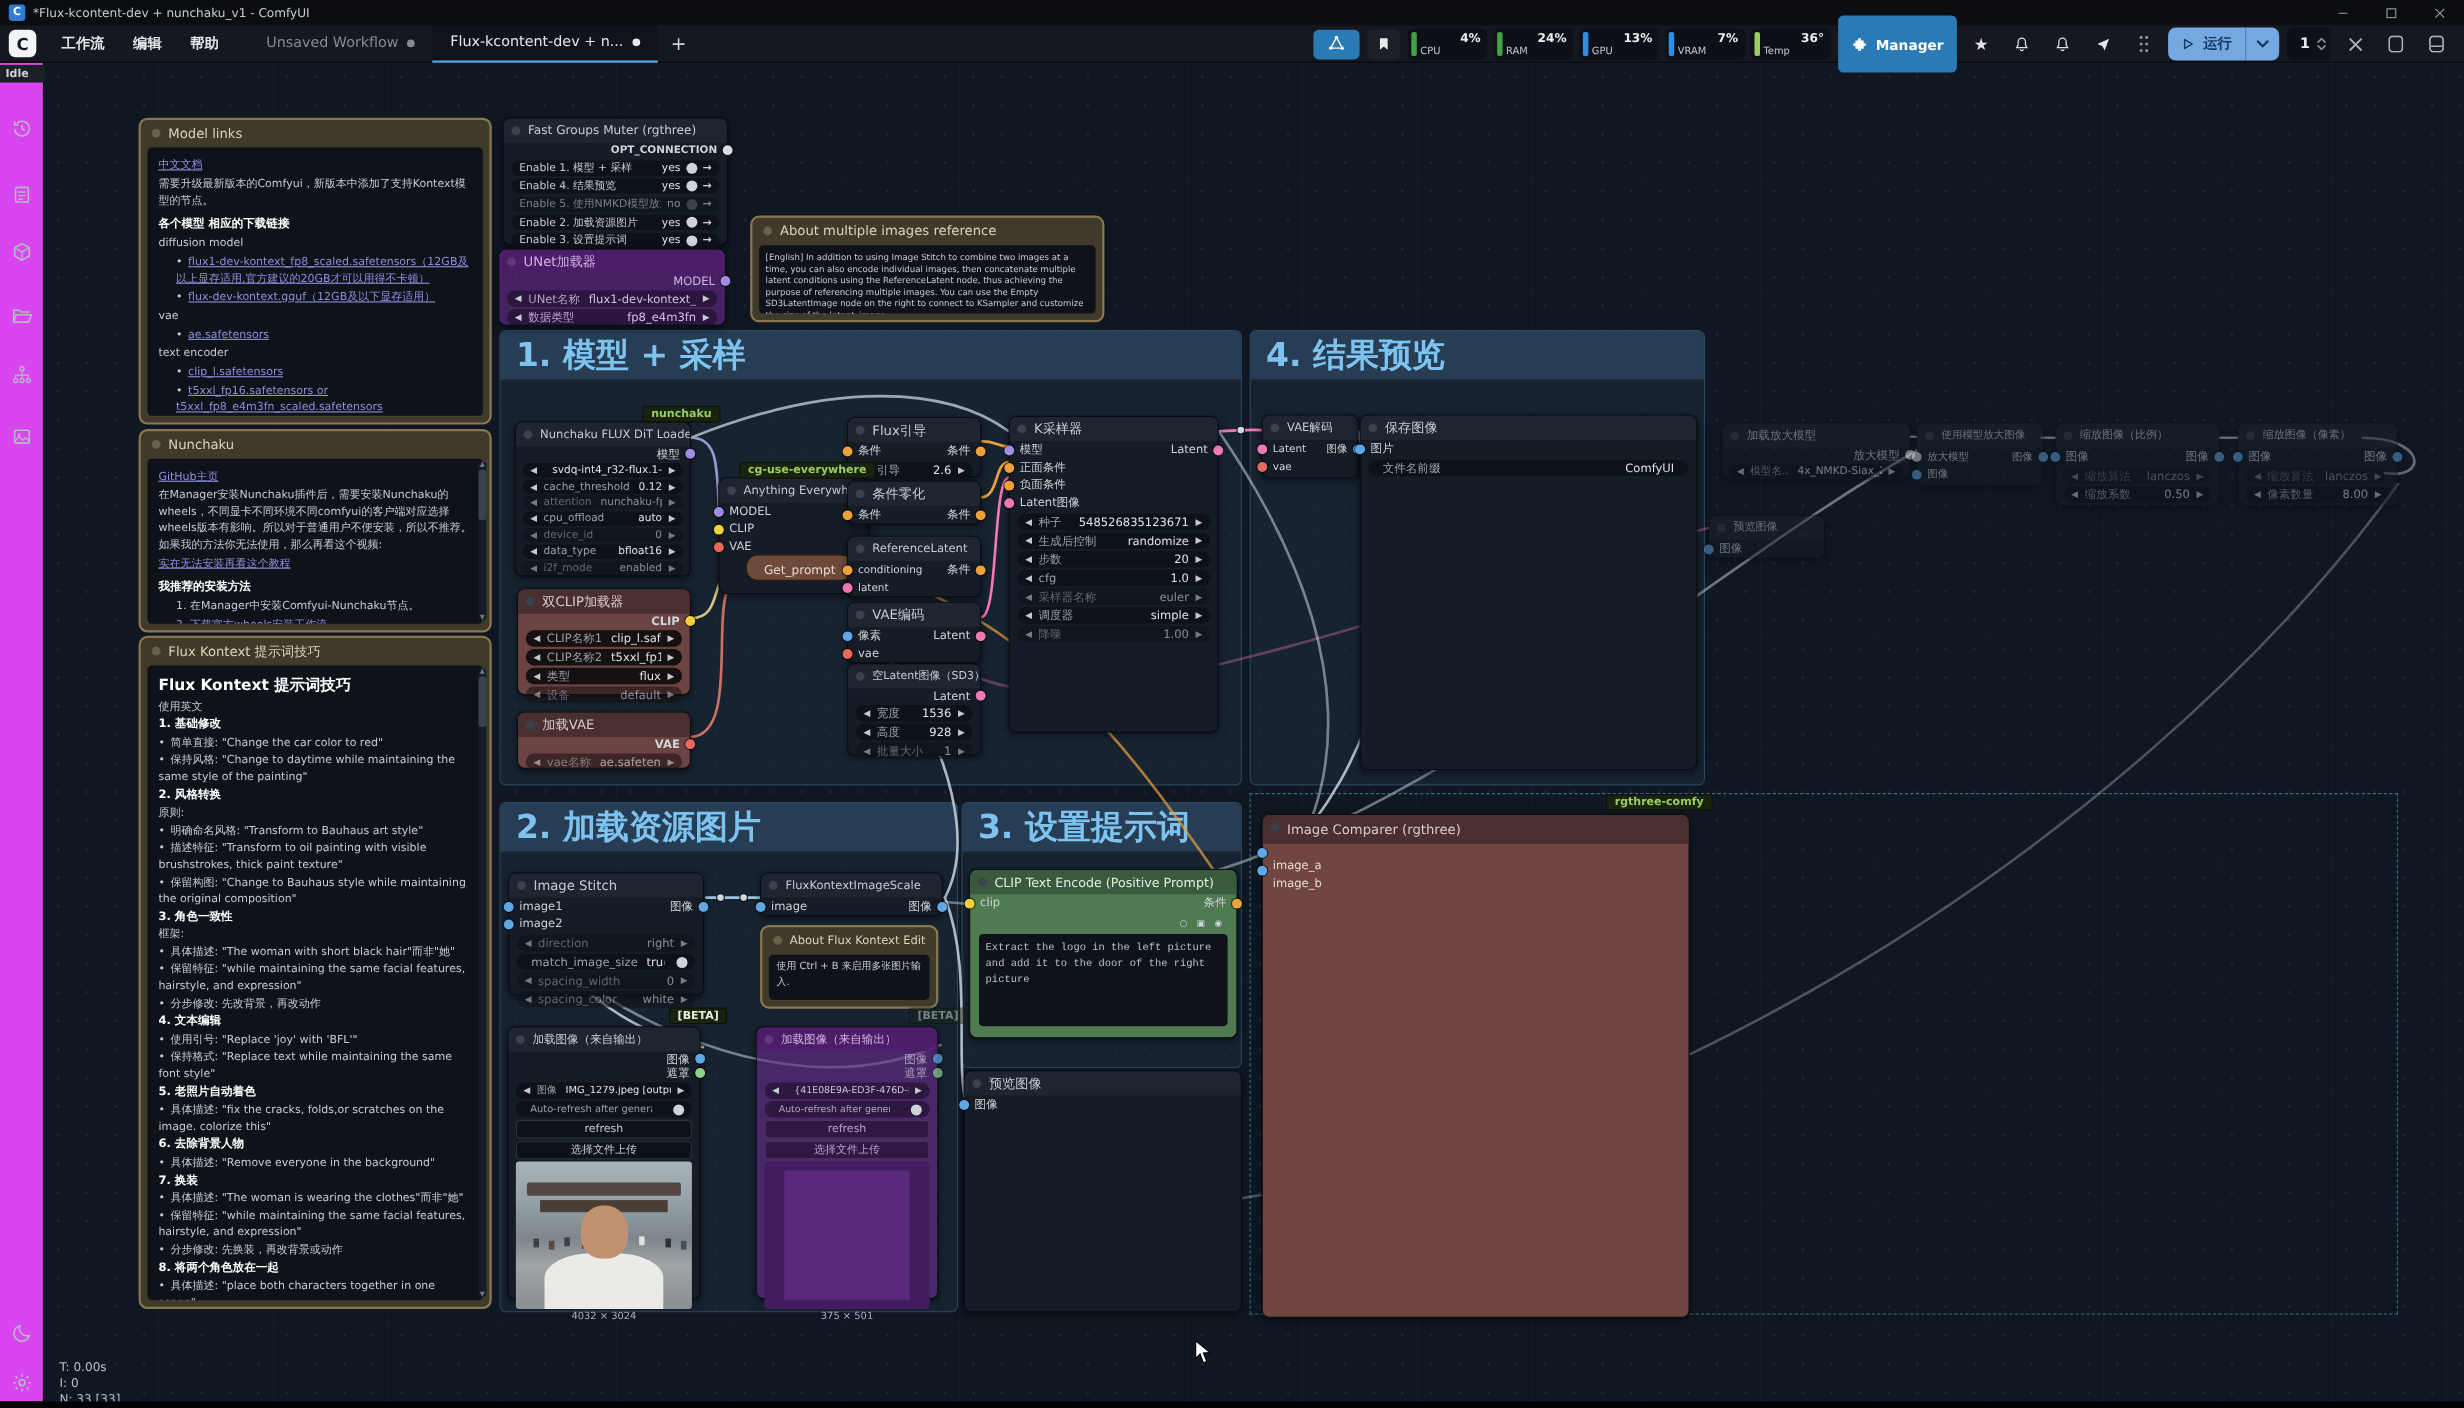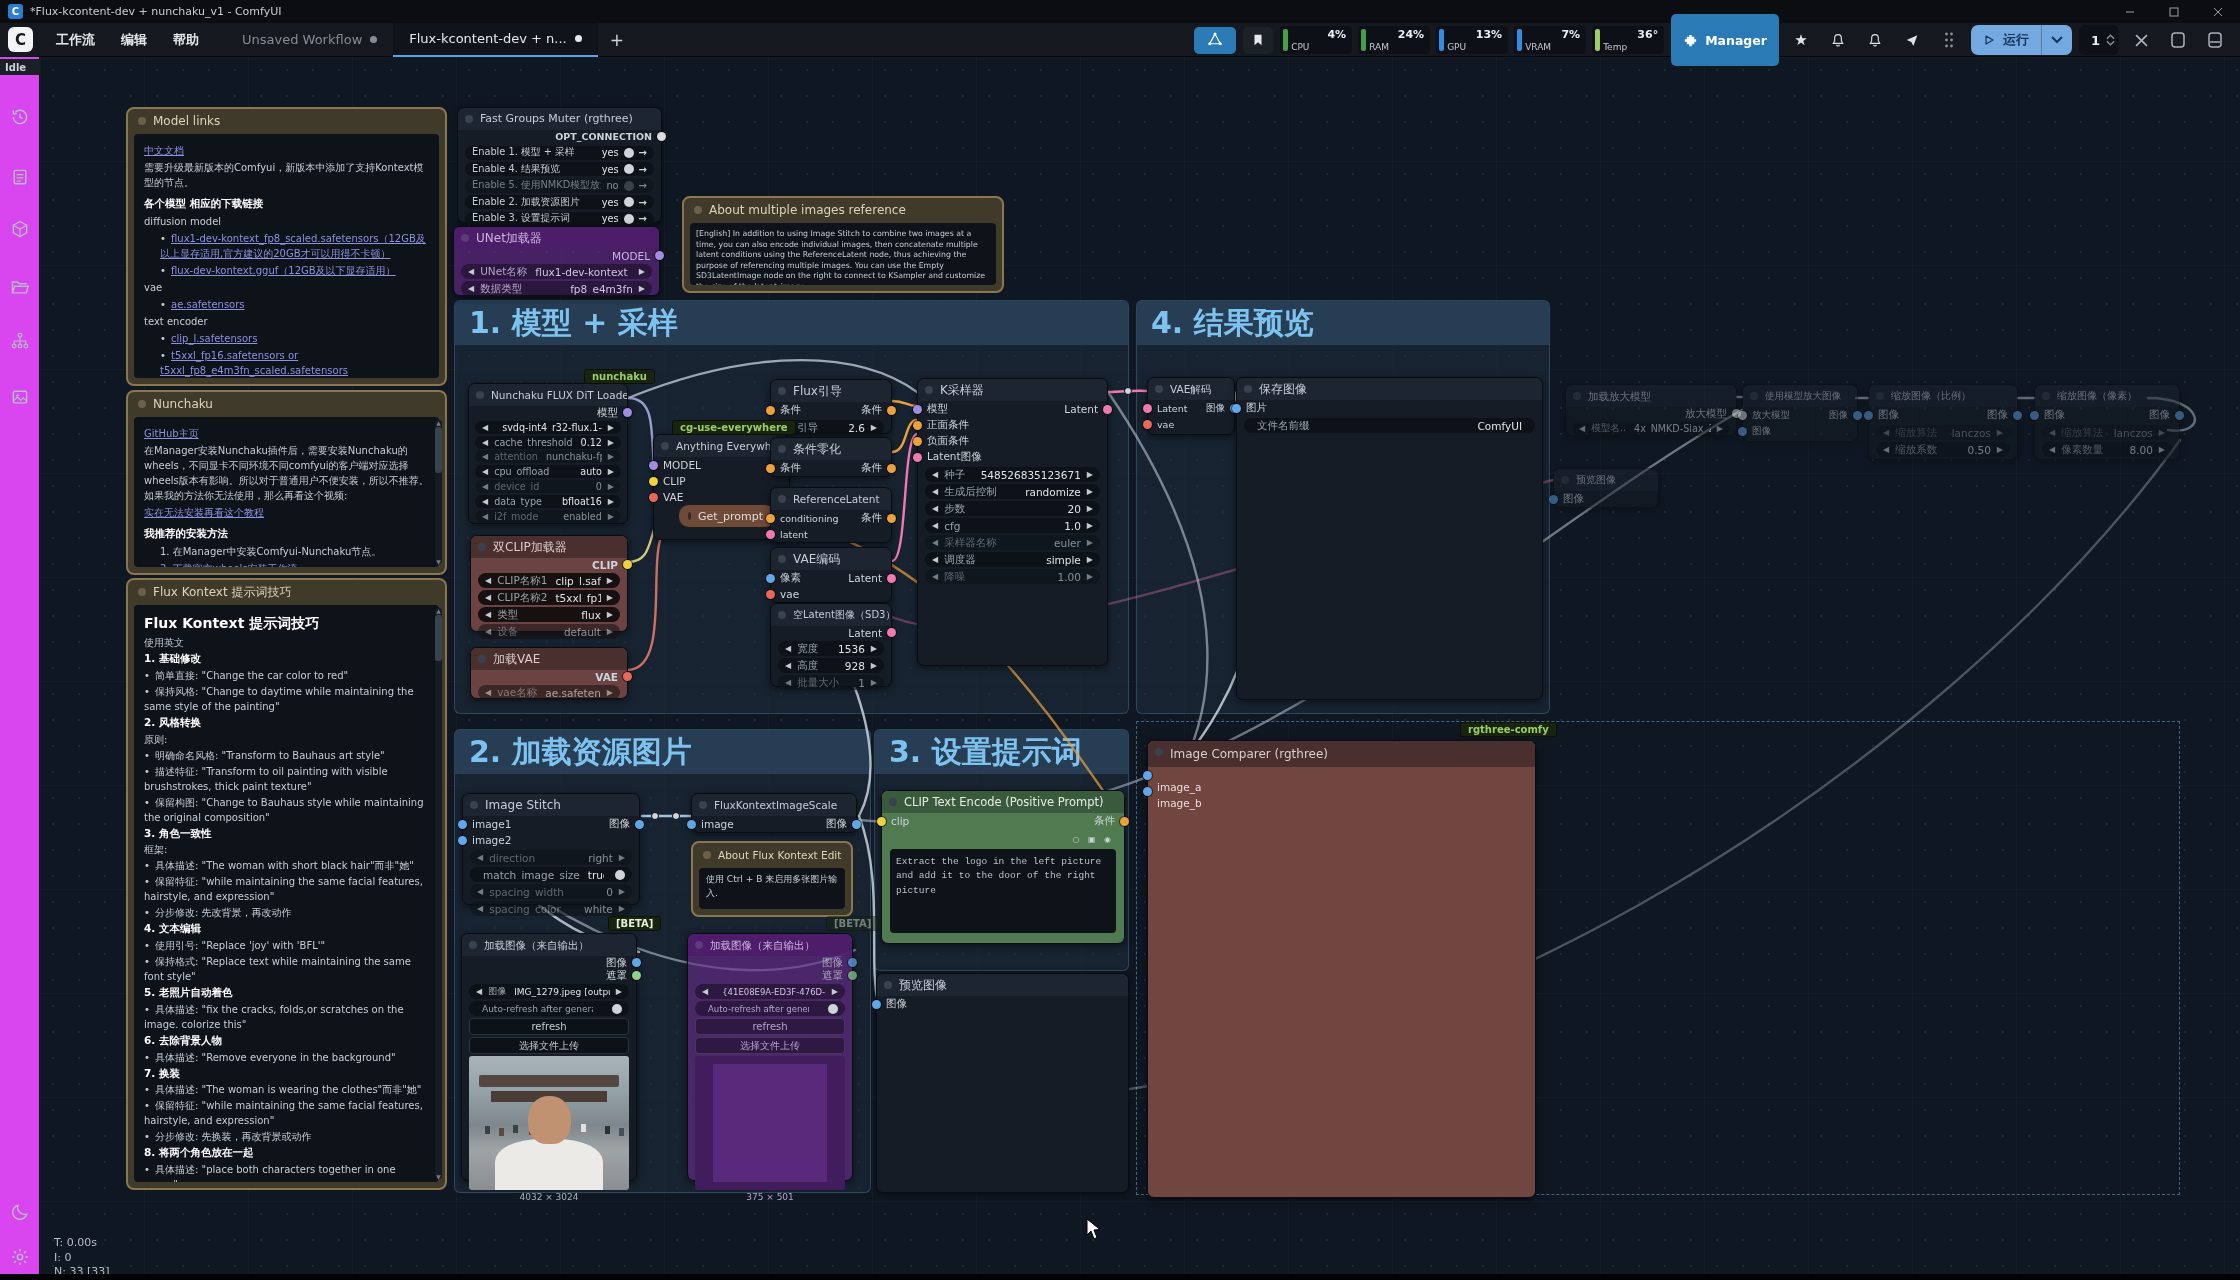--- a/index.html
+++ b/index.html
@@ -612,21 +612,21 @@
         <span class="dot l c-clip"></span>
         <span>CLIP</span>
       </div>
         <div class="prow">
         <span class="dot l c-vae"></span>
         <span>VAE</span>
       </div>
       </div>
   </div>
 
-  <div class="mini" style="left:678px;top:504px;width:78px;">
+  <div class="mini" style="left:678px;top:504px;width:78px;flex-direction:column;">
     <span>Get_prompt</span>
     <span class="dot c-cond" style="margin-left:auto;"></span>
   </div>
 
   <div class="node red" style="left:470px;top:535px;width:158px;height:97px;">
     <div class="nt">双CLIP加载器</div>
     <div class="prow outonly">
       <span class="out" style="font-weight:bold;">CLIP</span>
       <span class="dot c-clip r"></span>
     </div>

